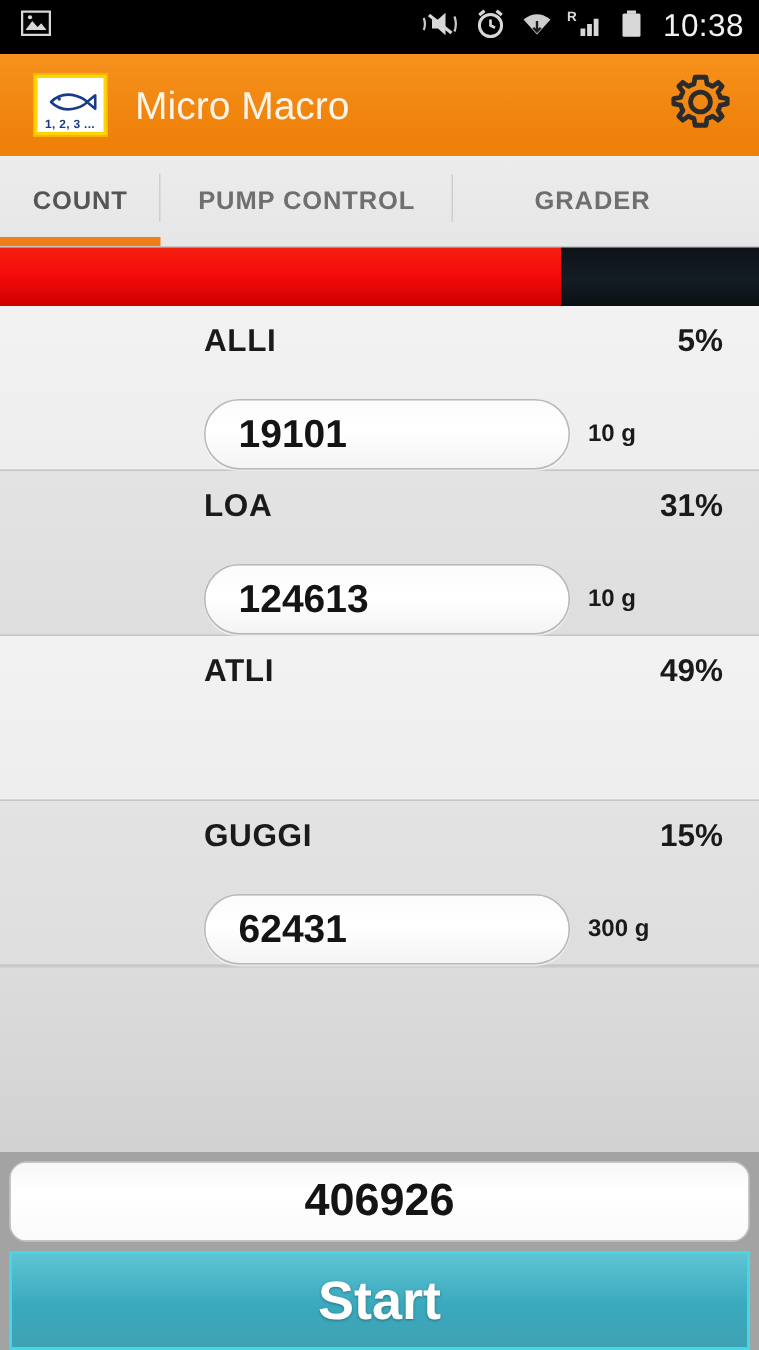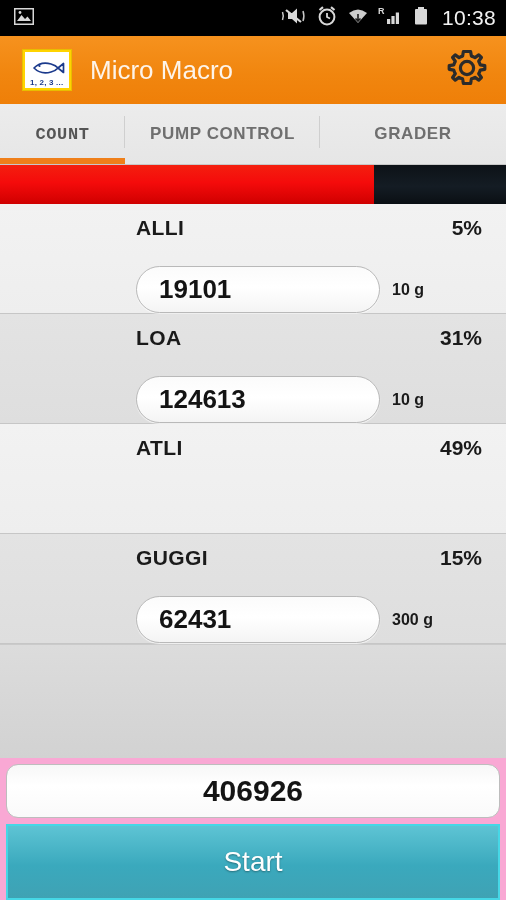--- a/index.html
+++ b/index.html
@@ -114,21 +114,21 @@
     display: flex;
     align-items: center;
     justify-content: center;
     position: relative;
     font-size: 17px;
     font-weight: bold;
     letter-spacing: 0.6px;
     color: #6f6f6f;
     font-family: "Liberation Sans", sans-serif;
   }
-  .tab.t0 { width: 125px; font-family: Liberation Mono, monospace; }
+  .tab.t0 { width: 107px; }
   .tab.t1 { width: 195px; }
   .tab.t2 { width: 186px; }
   .tab.active { color: #555555; }
   .tab .divider {
     position: absolute;
     right: 0;
     top: 12px;
     bottom: 16px;
     width: 1px;
     background: #cfcfcf;
@@ -224,46 +224,46 @@
 
   .list-filler {
     flex: 1 1 auto;
     background: linear-gradient(180deg, #dcdcdc 0%, #d2d2d2 100%);
     border-top: 1px solid #cacaca;
   }
 
   
   .bottom {
     flex: 0 0 auto;
-    background: #f9a8d4;
+    background: #a3a3a3;
     padding: 6px 6px 0 6px;
   }
   .total-field {
     height: 54px;
     border: 1px solid #bdbdbd;
     border-radius: 12px;
     background: linear-gradient(180deg, #f7f7f7 0%, #ffffff 40%, #fafafa 100%);
     display: flex;
     align-items: center;
     justify-content: center;
     font-size: 30px;
     font-weight: bold;
     color: #141414;
     font-family: "Liberation Sans", sans-serif;
   }
   .start-btn {
     margin-top: 6px;
-    height: 76px;
+    height: 66px;
     border: 2px solid #46d7e6;
     background: linear-gradient(180deg, #5ec4d4 0%, #3aa9bd 55%, #3fa2b4 100%);
     display: flex;
     align-items: center;
     justify-content: center;
-    font-size: 28px;
-    font-weight: normal;
+    font-size: 36px;
+    font-weight: bold;
     color: #ffffff;
     text-shadow: 0 1px 2px rgba(0,0,0,0.35);
     font-family: "Liberation Sans", sans-serif;
   }
 </style>
 </head>
 <body>
 
 <div id="screen">
 

